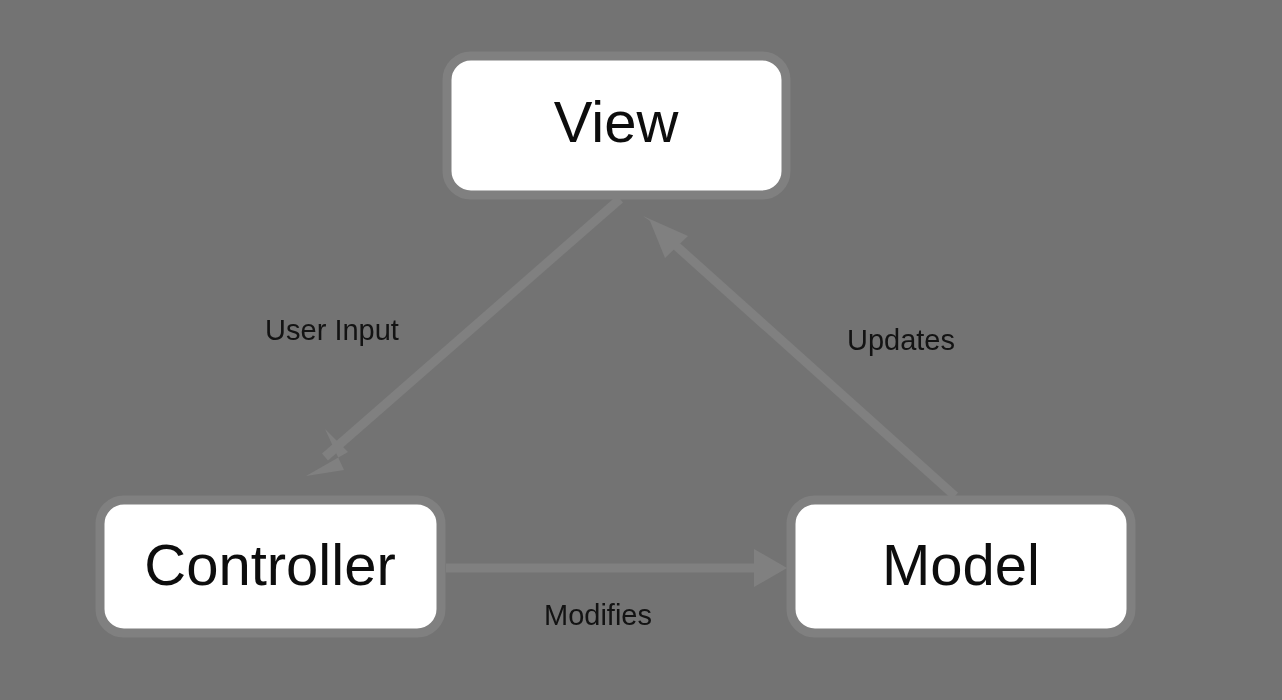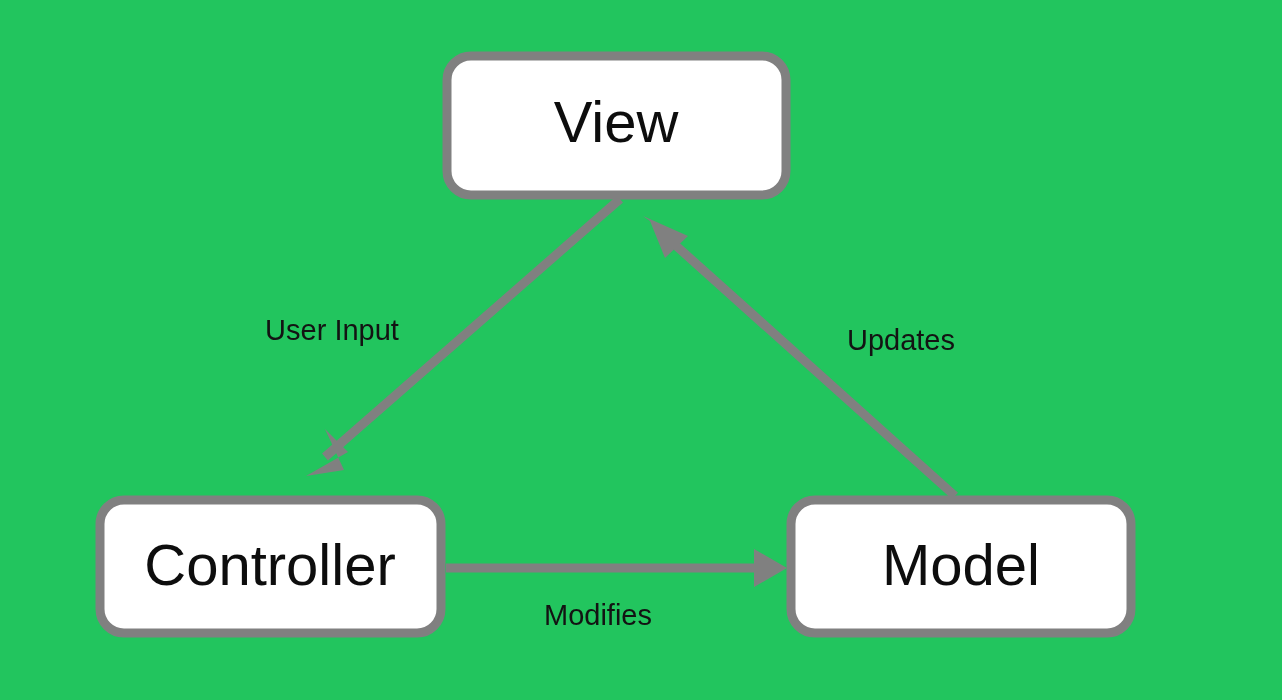--- a/index.html
+++ b/index.html
@@ -10,21 +10,21 @@
   body {
     width: 1282px;
     height: 700px;
     overflow: hidden;
     font-family: "Liberation Sans", sans-serif;
   }
   #canvas {
     position: relative;
     width: 1282px;
     height: 700px;
-    background: #22c55e;
+    background: #737373;
   }
   #diagram-svg {
     position: absolute;
     left: 0;
     top: 0;
     width: 1282px;
     height: 700px;
   }
   .node-box {
     fill: #ffffff;

